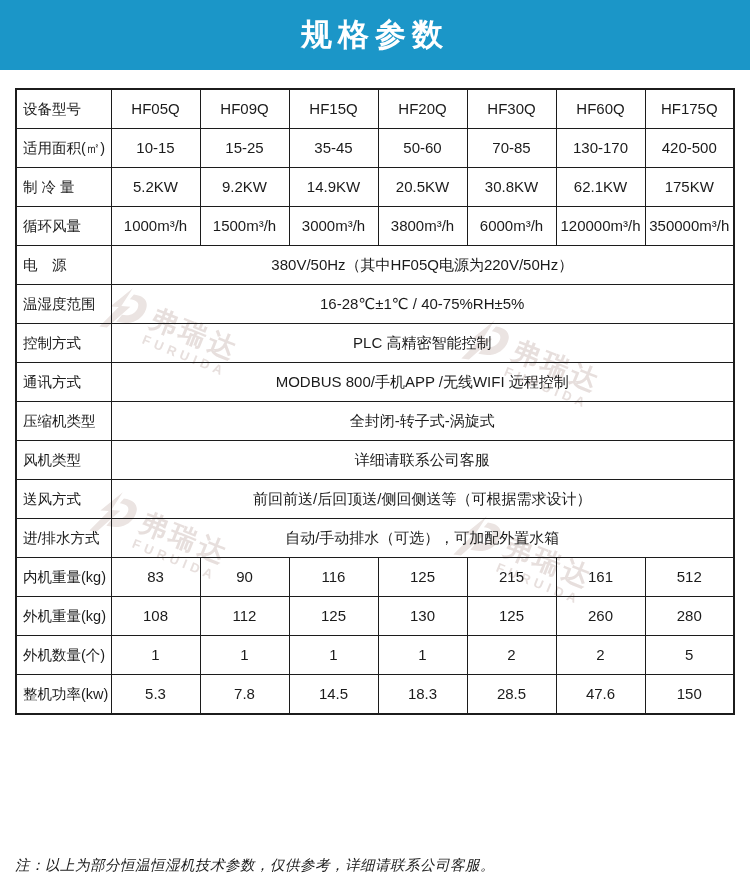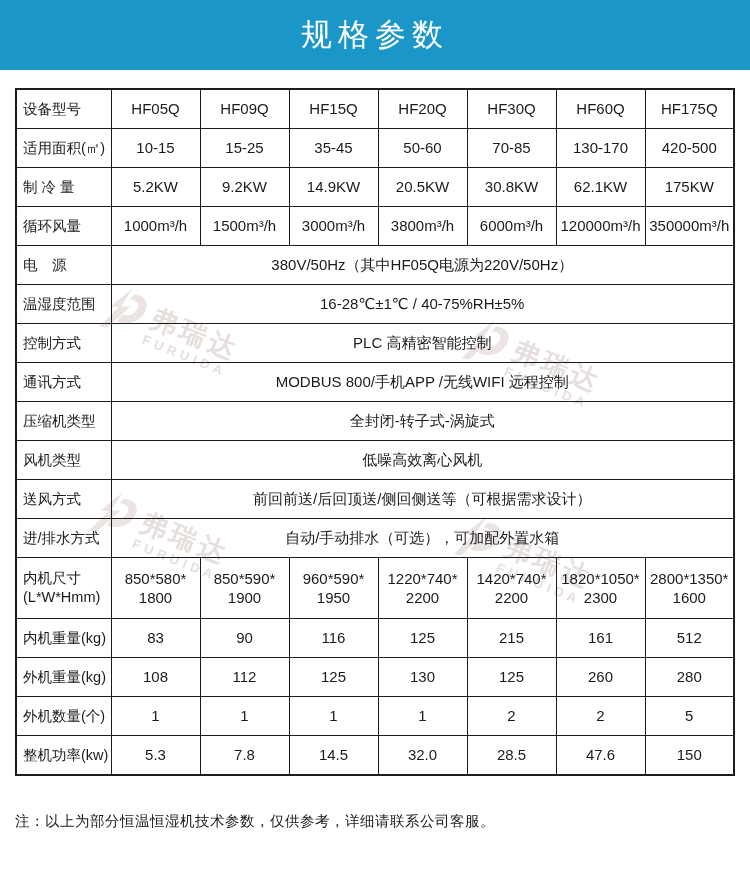--- a/index.html
+++ b/index.html
@@ -8,21 +8,21 @@
     background:#ffffff; color:#1b1b1b;
     font-family:"Liberation Sans","DejaVu Sans",sans-serif;
   }
   
   .banner {
     position:absolute; left:0; top:0; width:750px; height:70px;
     background:#1b96c8; display:flex; align-items:center; justify-content:center;
     z-index:3;
   }
   .banner h1 {
-    margin:0; color:#ffffff; font-size:31px; font-weight:normal; letter-spacing:6px;
+    margin:0; color:#ffffff; font-size:31px; font-weight:bold; letter-spacing:6px;
   }
   
   .watermark-layer { position:absolute; inset:0; z-index:0; pointer-events:none; }
   .watermark {
     position:absolute; display:flex; align-items:flex-start;
     transform:rotate(22deg); transform-origin:0 0; color:#e7dfdd;
   }
   .wm-logo { width:40px; height:52px; fill:#ebe4e2; flex:0 0 auto; }
   .wm-text { display:flex; flex-direction:column; margin-left:7px; margin-top:8px; }
   .wm-cn { font-size:27px; font-weight:bold; letter-spacing:4px; line-height:1; }
@@ -40,22 +40,22 @@
   .col-label { width:95px; }
   td {
     border:1px solid #1c1c1c; height:36px; padding:1px 2px;
     font-size:15px; text-align:center; vertical-align:middle;
     white-space:pre-line; line-height:1.28; overflow:hidden;
   }
   td.label-cell { text-align:left; padding-left:6px; padding-right:2px; font-size:14.5px;margin-left:10px; }
   tr.tall td { height:58px; }
   
   .note {
-    position:absolute; left:15px; top:812px; z-index:2; margin:0;
-    font-size:14.5px; letter-spacing:0.5px;
+    position:absolute; left:15px; top:856px; z-index:2; margin:0;
+    font-size:14.5px; letter-spacing:0.5px;font-style:italic;
   }
 </style>
 </head>
 <body>
 
 <div class="watermark-layer">
   <div class="watermark w1" style="color: rgb(231, 223, 221);">
     <svg class="wm-logo" viewBox="0 0 60 74" aria-hidden="true">
       <path d="M28 0 L7 38 L19 34 L3 72 L14 69 L35 27 L22 31 Z"></path>
       <path d="M33 8 C52 3 60 13 58 27 C55 45 42 53 24 56 L28 43 C40 41 46 33 46 25 C46 15 38 15 30 17 Z"></path>
@@ -168,47 +168,29 @@
       <tr>
         <td class="label-cell">通讯方式</td>
         <td class="value-cell" colspan="7">MODBUS 800/手机APP /无线WIFI 远程控制</td>
       </tr>
       <tr>
         <td class="label-cell">压缩机类型</td>
         <td class="value-cell" colspan="7">全封闭-转子式-涡旋式</td>
       </tr>
       <tr>
         <td class="label-cell">风机类型</td>
-        <td class="value-cell" colspan="7">低噪高效离心风机</td>
+        <td class="value-cell" colspan="7">详细请联系公司客服</td>
       </tr>
       <tr>
         <td class="label-cell">送风方式</td>
         <td class="value-cell" colspan="7">前回前送/后回顶送/侧回侧送等（可根据需求设计）</td>
       </tr>
       <tr>
         <td class="label-cell">进/排水方式</td>
         <td class="value-cell" colspan="7">自动/手动排水（可选），可加配外置水箱</td>
-      </tr>
-      <tr class="tall">
-        <td class="label-cell">内机尺寸
-(L*W*Hmm)</td>
-        <td class="value-cell">850*580*
-1800</td>
-        <td class="value-cell">850*590*
-1900</td>
-        <td class="value-cell">960*590*
-1950</td>
-        <td class="value-cell">1220*740*
-2200</td>
-        <td class="value-cell">1420*740*
-2200</td>
-        <td class="value-cell">1820*1050*
-2300</td>
-        <td class="value-cell">2800*1350*
-1600</td>
       </tr>
       <tr>
         <td class="label-cell">内机重量(kg)</td>
         <td class="value-cell">83</td>
         <td class="value-cell">90</td>
         <td class="value-cell">116</td>
         <td class="value-cell">125</td>
         <td class="value-cell">215</td>
         <td class="value-cell">161</td>
         <td class="value-cell">512</td>
@@ -231,21 +213,21 @@
         <td class="value-cell">1</td>
         <td class="value-cell">2</td>
         <td class="value-cell">2</td>
         <td class="value-cell">5</td>
       </tr>
       <tr>
         <td class="label-cell">整机功率(kw)</td>
         <td class="value-cell">5.3</td>
         <td class="value-cell">7.8</td>
         <td class="value-cell">14.5</td>
-        <td class="value-cell">32.0</td>
+        <td class="value-cell">18.3</td>
         <td class="value-cell">28.5</td>
         <td class="value-cell">47.6</td>
         <td class="value-cell">150</td>
       </tr>
     </tbody>
 </table>
 
 <p class="note">注：以上为部分恒温恒湿机技术参数，仅供参考，详细请联系公司客服。</p>
 
 </body></html>

